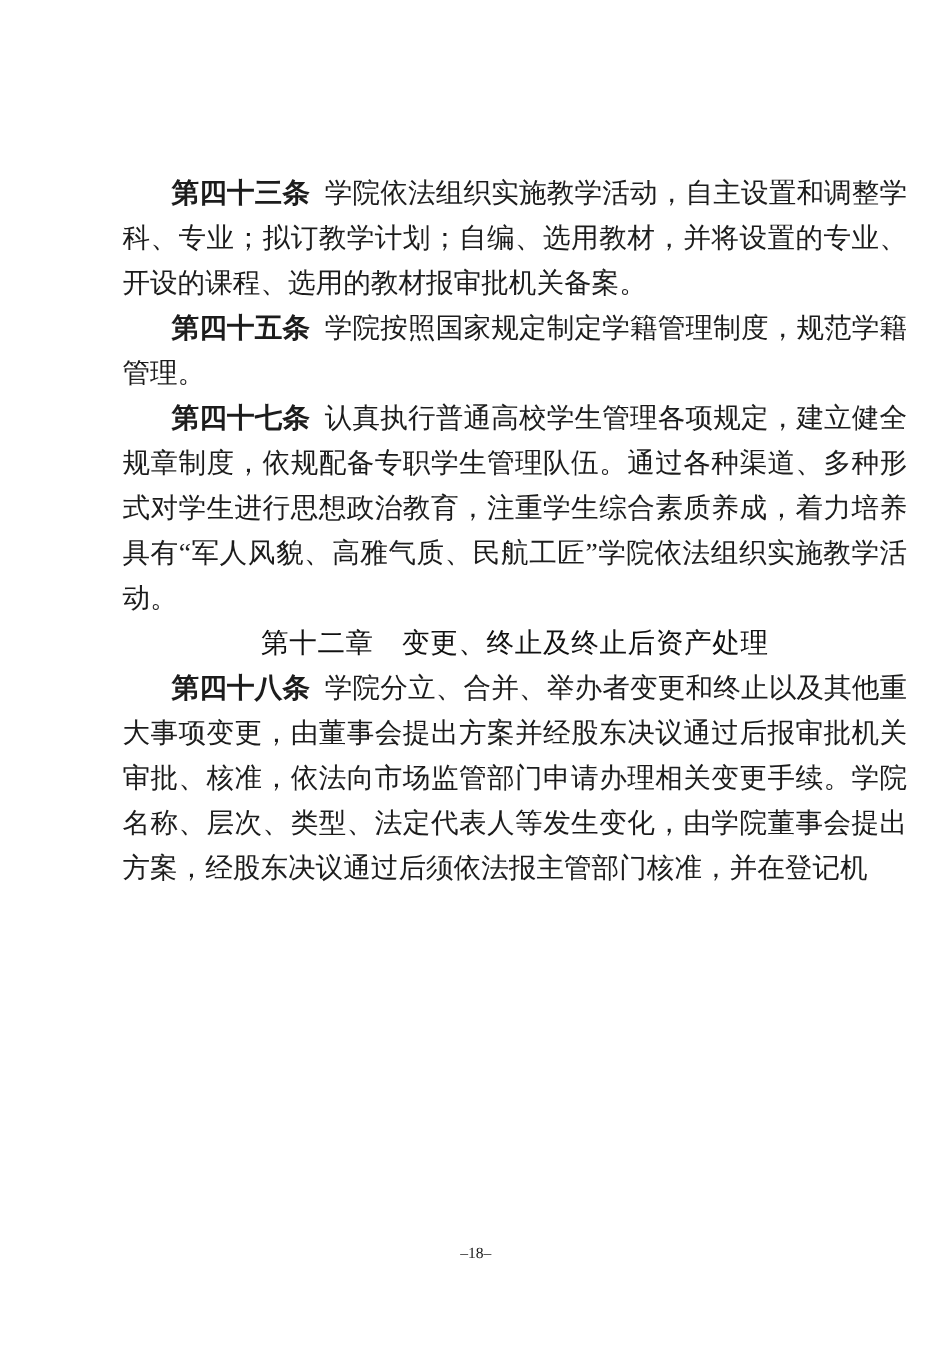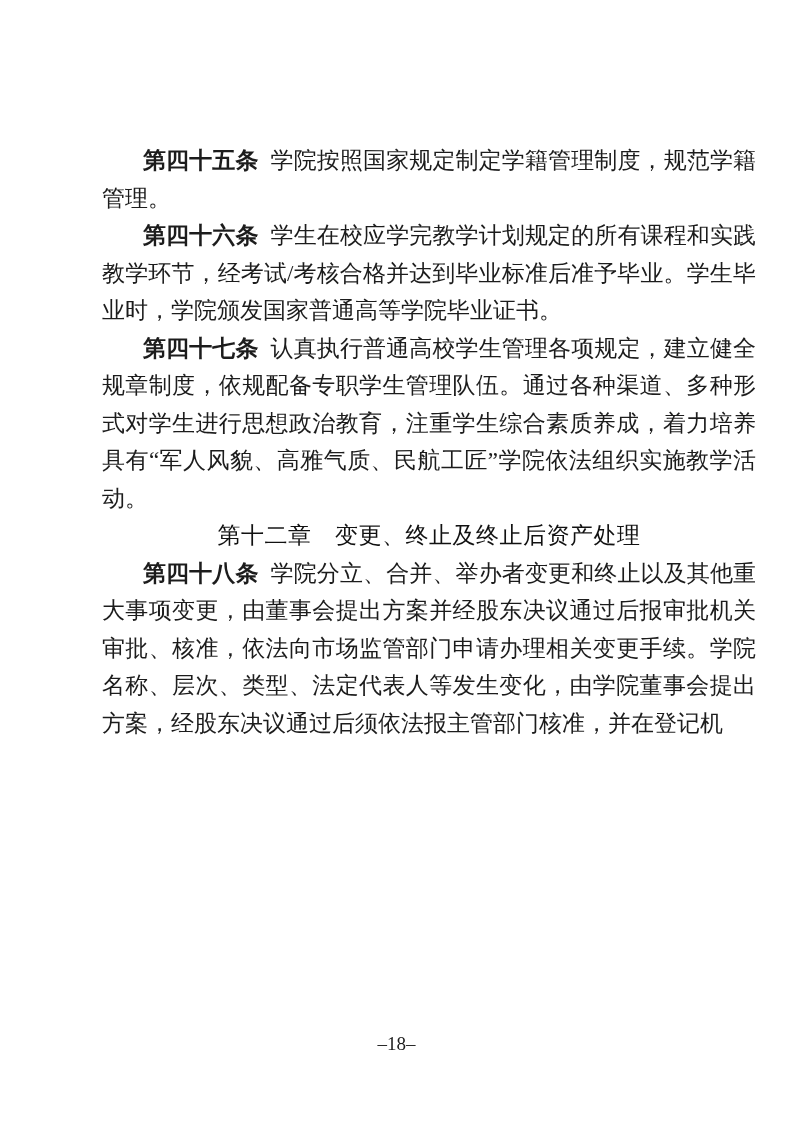--- a/index.html
+++ b/index.html
@@ -46,38 +46,38 @@
     font-family: "Liberation Sans", sans-serif;
     color: #111111;
     letter-spacing: 0.5px;
   }
   .page-number {
     position: absolute;
     left: 0;
     top: 1031px;
     width: 100%;
     text-align: center;
-    font-size: 19px;
+    font-size: 13px;
     line-height: 26px;
     color: #1c1c1c;
     font-family: "Liberation Serif", serif;
   }
 </style>
 </head>
 <body>
 
 <div class="sheet">
 
   <div class="content">
 
+    <p class="para"><span class="article-label">第四十三条</span><span>学院依法组织实施教学活动，自主设置和调整学科、专业；拟订教学计划；自编、选用教材，并将设置的专业、开设的课程、选用的教材报审批机关备案。</span></p>
 
 
     <p class="para"><span class="article-label">第四十五条</span><span>学院按照国家规定制定学籍管理制度，规范学籍管理。</span></p>
 
-    <p class="para"><span class="article-label">第四十六条</span><span>学生在校应学完教学计划规定的所有课程和实践教学环节，经考试/考核合格并达到毕业标准后准予毕业。学生毕业时，学院颁发国家普通高等学院毕业证书。</span></p>
 
     <p class="para"><span class="article-label">第四十七条</span><span>认真执行普通高校学生管理各项规定，建立健全规章制度，依规配备专职学生管理队伍。通过各种渠道、多种形式对学生进行思想政治教育，注重学生综合素质养成，着力培养具有“军人风貌、高雅气质、民航工匠”学院依法组织实施教学活动。</span></p>
 
     <h2 class="chapter-heading">第十二章　变更、终止及终止后资产处理</h2>
 
     <p class="para"><span class="article-label">第四十八条</span><span>学院分立、合并、举办者变更和终止以及其他重大事项变更，由董事会提出方案并经股东决议通过后报审批机关审批、核准，依法向市场监管部门申请办理相关变更手续。学院名称、层次、类型、法定代表人等发生变化，由学院董事会提出方案，经股东决议通过后须依法报主管部门核准，并在登记机</span></p>
 
   </div>
 
   <div class="page-number">–18–</div>

